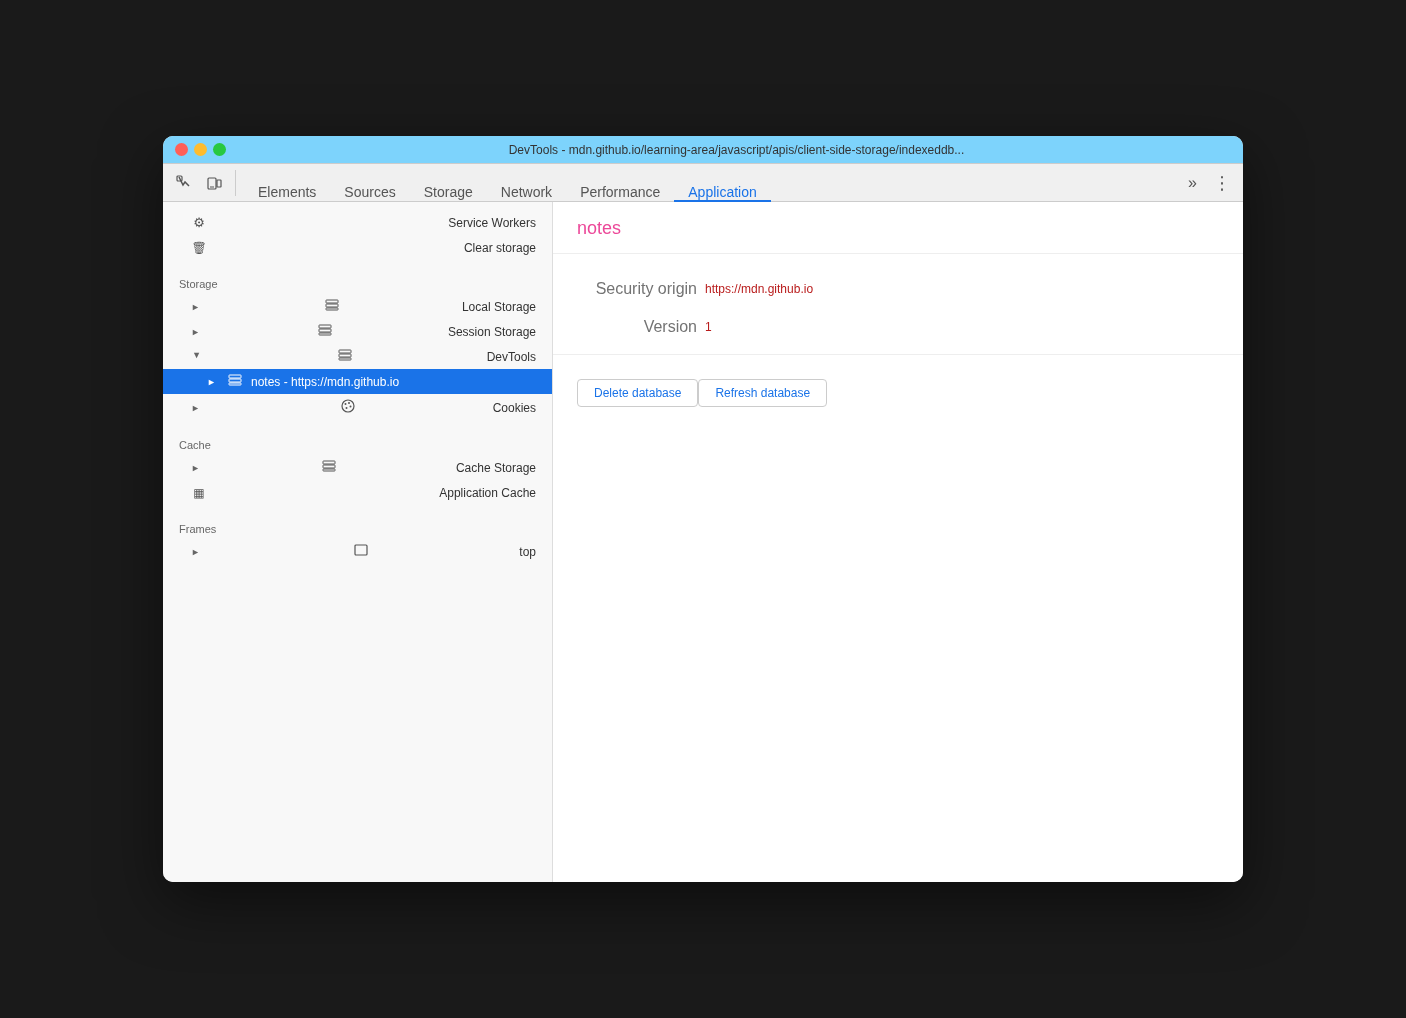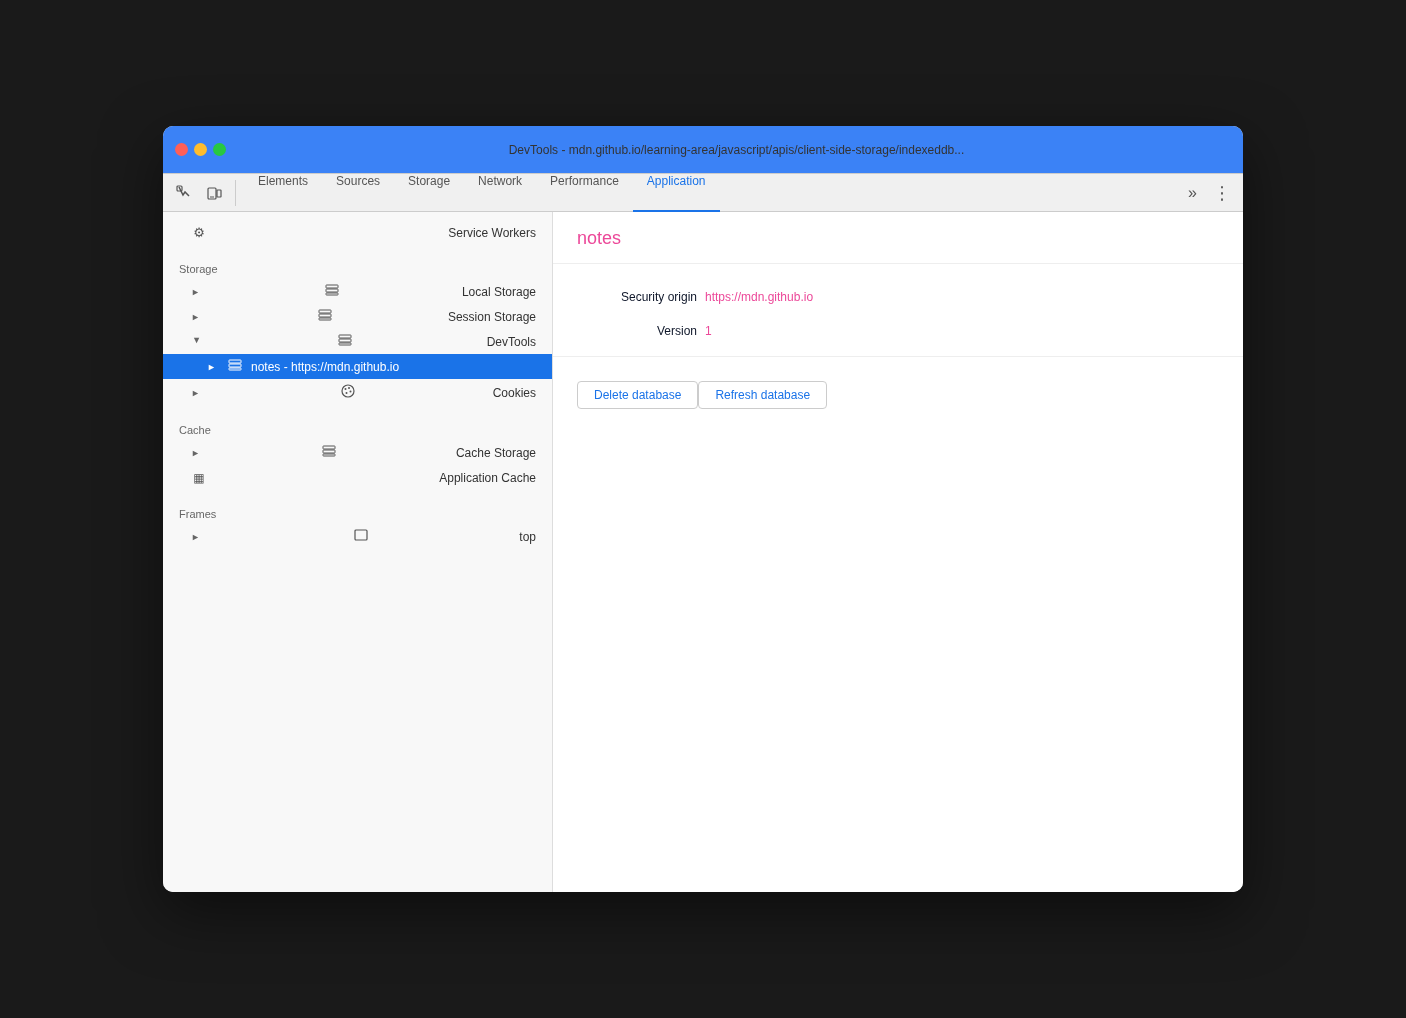--- a/index.html
+++ b/index.html
@@ -13,22 +13,22 @@
     }
     .window {
       width: 1080px;
       background: #f5f5f5;
       border-radius: 10px;
       overflow: hidden;
       box-shadow: 0 20px 60px rgba(0,0,0,0.5);
     }
     
     .title-bar {
-      background: #3b82f6;
-      height: 48px;
+      background: #7dd3fc;
+      height: 28px;
       display: flex;
       align-items: center;
       padding: 5px 12px;
       border-bottom: 1px solid #ccc;
       gap: 8px;
     }
     .traffic-lights {
       display: flex;
       gap: 6px;
       margin-right: 8px;
@@ -78,22 +78,22 @@
     .tabs {
       display: flex;
       align-items: center;
       gap: 0;
       flex: 1;
     }
     .tab {
       padding: 0 14px;
       height: 38px;
       display: flex;
-      align-items: flex-start;
-      font-size: 12px;
+      align-items: flex-end;
+      font-size: 14px;
       color: #555;
       cursor: pointer;
       border-bottom: 2px solid transparent;
       white-space: nowrap;
     }
     .tab.active {
       color: #1a73e8;
       border-bottom: 2px solid #1a73e8;
     }
     .tab-more {
@@ -180,28 +180,28 @@
       font-weight: 400;
       color: #ec4899;
     }
     .info-row {
       display: flex;
       align-items: center;
       padding: 10px 24px;
       gap: 8px;
     }
     .info-label {
-      font-size: 12px;
-      color: #0f172a;
+      font-size: 16px;
+      color: #737373;
       min-width: 120px;
       text-align: right;
     }
     .info-value {
       font-size: 12px;
-      color: #ec4899;
+      color: #b91c1c;
     }
     .divider {
       height: 1px;
       background: #eee;
       margin: 8px 0;
     }
     .action-buttons {
       display: flex;
       gap: 0;
       padding: 16px 24px;
@@ -277,20 +277,24 @@
   </div>
 
   <div class="main-content">
 
     <div class="sidebar">
 
       <div class="sidebar-item item-indent1">
         <span class="item-icon gear-icon"></span>
         <span>Service Workers</span>
       </div>
+      <div class="sidebar-item item-indent1">
+        <span class="item-icon trash-icon"></span>
+        <span>Clear storage</span>
+      </div>
 
       <div style="height: 8px;"></div>
 
       <div class="sidebar-section-header">Storage</div>
 
       <div class="sidebar-item item-indent1">
         <span class="item-arrow">►</span>
         <span class="item-icon">
           <svg width="14" height="12" viewBox="0 0 14 12">
               <rect x="1" y="1" width="12" height="3" rx="0.5" fill="none" stroke="#555" stroke-width="1"></rect>

